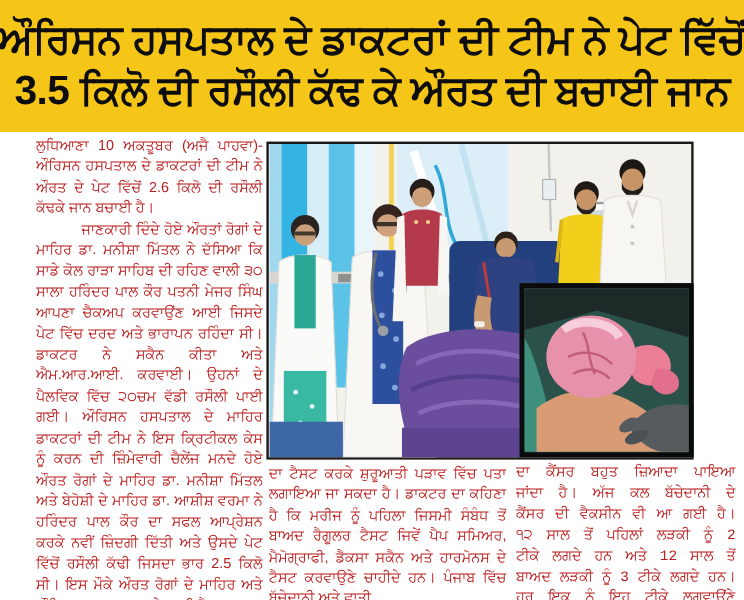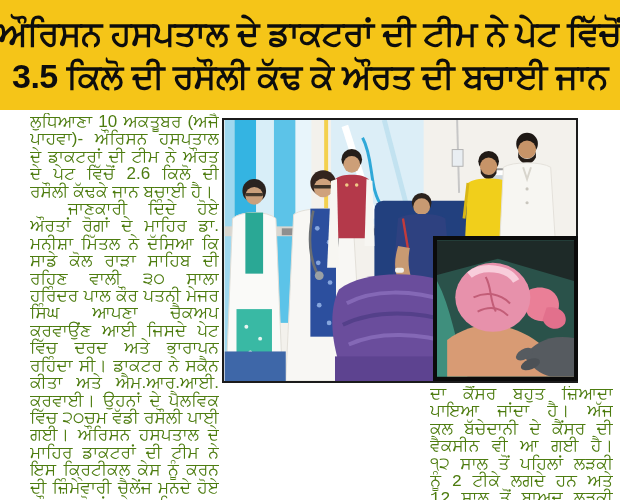--- a/index.html
+++ b/index.html
@@ -15,21 +15,21 @@
     background:#f5c518;
     display:flex;flex-direction:column;justify-content:center;align-items:center;
     gap:6px;
   }
   .headline .hl{
     font-weight:bold;font-size:34px;line-height:1.1;color:#0d0d0d;
     white-space:nowrap;letter-spacing:-0.5px;text-align:center;
   }
   
   .bodytext{
-    font-size:17px;line-height:17.4px;text-align:justify;color:#4d7c0f;
+    font-size:12px;line-height:17.4px;text-align:justify;color:#b91c1c;
   }
   .col-left{position:absolute;left:30px;top:113px;width:189px;height:387px;overflow:hidden;}
   .col-mid{position:absolute;left:224px;top:386px;width:198px;height:114px;overflow:hidden;}
   .col-right{position:absolute;left:430px;top:386px;width:183px;height:114px;overflow:hidden;font-family:Liberation Mono, monospace;}
   .col-left p{margin:0;}
   .col-left p.indent{text-indent:38px;}
   
   .photo{
     position:absolute;left:222px;top:118px;width:356px;height:265px;
     border:2px solid #1b1b1b;box-sizing:border-box;background:#f3f1ec;
@@ -167,16 +167,17 @@
         <path d="M40 70 C52 64,62 66,70 74" stroke="#c25d77" stroke-width="2" fill="none"></path>
         <path d="M48 36 C54 46,52 60,58 70" stroke="#c25d77" stroke-width="2" fill="none"></path>
 
         <path d="M135 96 C112 92,96 100,86 114 C92 124,102 132,112 134 L135 134 Z" fill="#565b60"></path>
         <ellipse cx="86" cy="112" rx="9" ry="5" transform="rotate(-30 86 112)" fill="#565b60"></ellipse>
         <ellipse cx="92" cy="122" rx="10" ry="5" transform="rotate(-22 92 122)" fill="#4c5156"></ellipse>
       </svg>
     </div>
   </div>
 
+  <div class="col-mid bodytext">ਦਾ ਟੈਸਟ ਕਰਕੇ ਸ਼ੁਰੂਆਤੀ ਪੜਾਵ ਵਿੱਚ ਪਤਾ ਲਗਾਇਆ ਜਾ ਸਕਦਾ ਹੈ। ਡਾਕਟਰ ਦਾ ਕਹਿਣਾ ਹੈ ਕਿ ਮਰੀਜ ਨੂੰ ਪਹਿਲਾ ਜਿਸਮੀ ਸੰਬੰਧ ਤੋਂ ਬਾਅਦ ਰੈਗੂਲਰ ਟੈਸਟ ਜਿਵੇਂ ਪੈਪ ਸਮਿਅਰ, ਮੈਮੋਗ੍ਰਾਫੀ, ਡੈਕਸਾ ਸਕੈਨ ਅਤੇ ਹਾਰਮੋਨਸ ਦੇ ਟੈਸਟ ਕਰਵਾਉਣੇ ਚਾਹੀਦੇ ਹਨ। ਪੰਜਾਬ ਵਿੱਚ ਬੱਚੇਦਾਨੀ ਅਤੇ ਛਾਤੀ</div>
 
   <div class="col-right bodytext">ਦਾ ਕੈਂਸਰ ਬਹੁਤ ਜ਼ਿਆਦਾ ਪਾਇਆ ਜਾਂਦਾ ਹੈ। ਅੱਜ ਕਲ ਬੱਚੇਦਾਨੀ ਦੇ ਕੈਂਸਰ ਦੀ ਵੈਕਸੀਨ ਵੀ ਆ ਗਈ ਹੈ। ੧੨ ਸਾਲ ਤੋਂ ਪਹਿਲਾਂ ਲੜਕੀ ਨੂੰ 2 ਟੀਕੇ ਲਗਦੇ ਹਨ ਅਤੇ 12 ਸਾਲ ਤੋਂ ਬਾਅਦ ਲੜਕੀ ਨੂੰ 3 ਟੀਕੇ ਲਗਦੇ ਹਨ। ਹਰ ਇਕ ਨੂੰ ਇਹ ਟੀਕੇ ਲਗਵਾਉਂਣੇ ਚਾਹੀਦੇ ਹਨ।</div>
 
 </div>
 
 </body></html>

